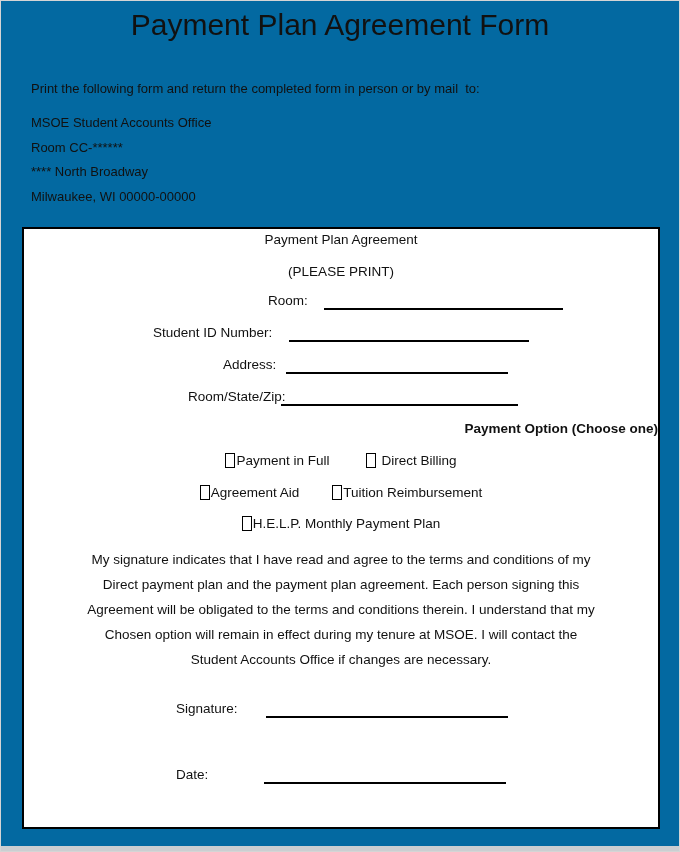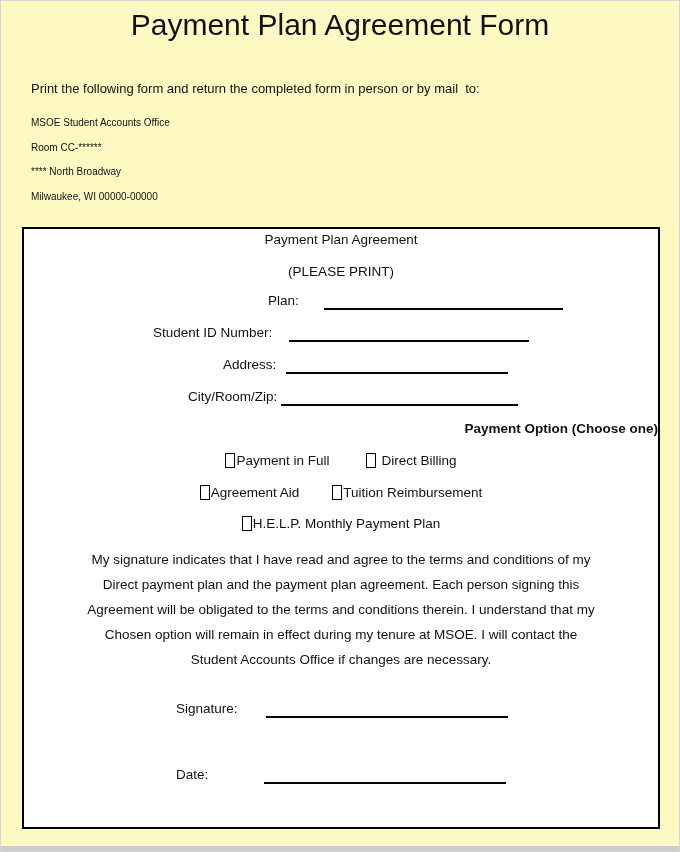--- a/index.html
+++ b/index.html
@@ -5,21 +5,21 @@
   * { margin: 0; padding: 0; box-sizing: border-box; }
   html, body { background: #ffffff; }
   body {
     font-family: "Liberation Sans", "DejaVu Sans", sans-serif;
     color: #111111;
   }
   .page {
     position: relative;
     width: 680px;
     height: 852px;
-    background: #fef9c3;
+    background: #0369a1;
     border: 1px solid #d5d5d5;
     overflow: hidden;
   }
   .page-bottom-edge {
     position: absolute;
     left: 0; right: 0; bottom: 0;
     height: 5px;
     background: #cbced1;
   }
   .title {
@@ -32,21 +32,21 @@
   }
   .intro {
     position: absolute;
     top: 80px; left: 30px;
     font-size: 13px;
     white-space: pre-wrap;
   }
   .addr {
     position: absolute;
     top: 110px; left: 30px;
-    font-size: 10px;
+    font-size: 13px;
     line-height: 24.5px;
   }
   .box {
     position: absolute;
     left: 21px; top: 226px;
     width: 638px; height: 602px;
     border: 2px solid #000000;
     background: #ffffff;
     font-size: 13.5px;
   }
@@ -139,36 +139,36 @@
     <div>**** North Broadway</div>
     <div>Milwaukee, WI 00000-00000</div>
   </div>
 
   <div class="box">
 
     <div class="box-heading">Payment Plan Agreement</div>
     <div class="box-subheading">(PLEASE PRINT)</div>
 
     <div class="frow row-name">
-      <span class="lbl">Plan:</span>
+      <span class="lbl">Room:</span>
       <span class="line"></span>
     </div>
 
     <div class="frow row-sid">
       <span class="lbl">Student ID Number:</span>
       <span class="line"></span>
     </div>
 
     <div class="frow row-addr">
       <span class="lbl">Address:</span>
       <span class="line"></span>
     </div>
 
     <div class="frow row-city">
-      <span class="lbl">City/Room/Zip:</span>
+      <span class="lbl">Room/State/Zip:</span>
       <span class="line"></span>
     </div>
 
     <div class="po-heading">Payment Option (Choose one)</div>
 
     <div class="cb-row row-cb1">
       <span class="cb-item">
         <span class="cbox"></span>
         <span class="cb-label">Payment in Full</span>
       </span>

